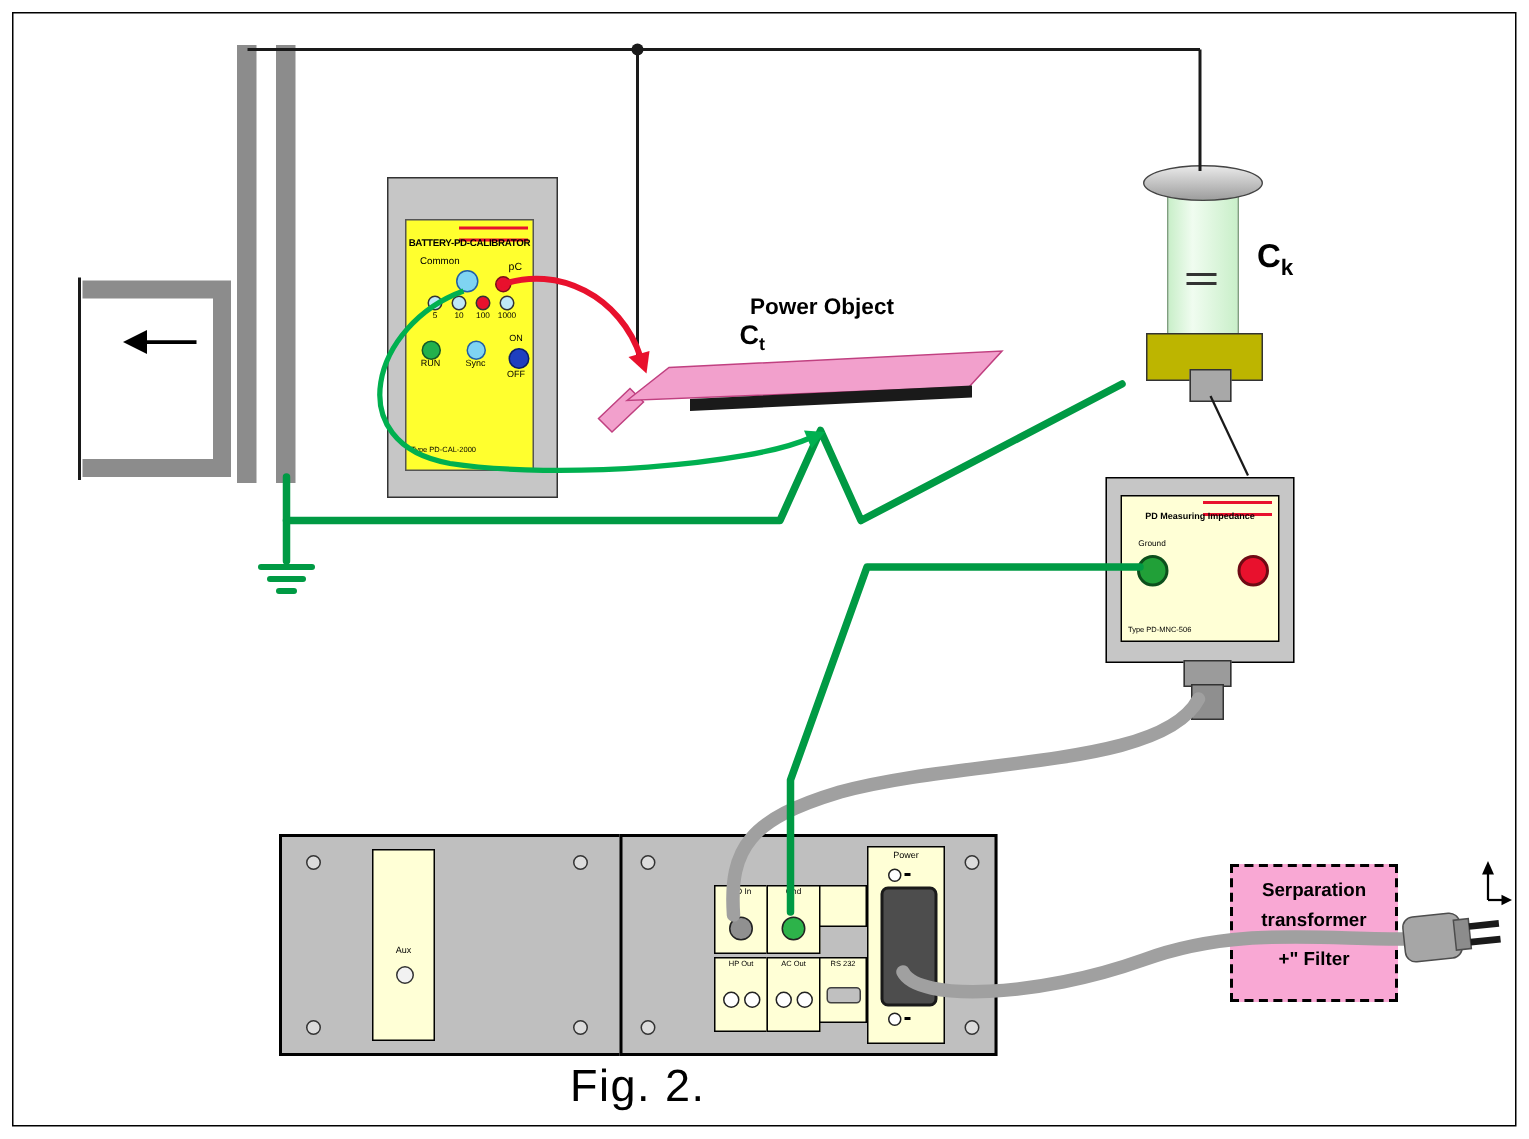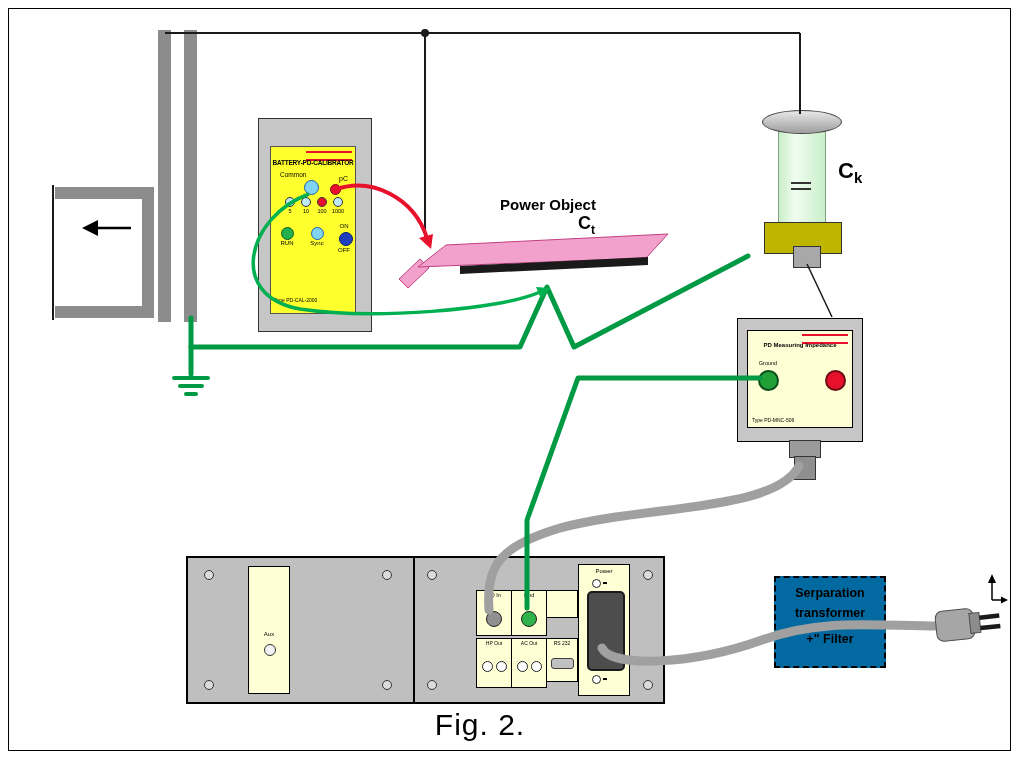--- a/index.html
+++ b/index.html
@@ -36,21 +36,21 @@
     background:#7FD4F2;border:1px solid #1F5FA6;}
   .sync-label{position:absolute;left:32px;top:93px;width:28px;text-align:center;font-size:6px;}
   .on-label{position:absolute;left:64px;top:76px;width:18px;text-align:center;font-size:6px;}
   .power-switch{position:absolute;left:68px;top:85px;width:12px;height:12px;border-radius:50%;
     background:#1F3FBF;border:1px solid #0A1E66;}
   .off-label{position:absolute;left:64px;top:100px;width:18px;text-align:center;font-size:6px;}
   .cal-type{position:absolute;left:3px;top:150px;font-size:5px;white-space:nowrap;}
 
   
   .to-label{left:468px;top:196px;width:160px;text-align:center;font-size:15px;font-weight:bold;}
-  .to-symbol{left:505px;top:213px;width:90px;text-align:right;font-size:18px;font-weight:bold;}
+  .to-symbol{left:493px;top:213px;width:90px;text-align:left;font-size:18px;font-weight:bold;}
   .to-symbol sub{font-size:12px;}
   .ck-symbol{left:838px;top:158px;font-size:22px;font-weight:bold;}
   .ck-symbol sub{font-size:15px;}
 
   
   .ck-cyl{left:778px;top:125px;width:46px;height:100px;
     background:linear-gradient(90deg,#C9EFC9,#F0FCF0 35%,#C9EFC9);border:1px solid #7F9F7F;}
   .ck-cap{left:762px;top:110px;width:78px;height:22px;border-radius:50%;
     background:linear-gradient(#E8E8E8,#9E9E9E);border:1px solid #444;}
   .ck-mark{left:791px;top:182px;width:20px;height:2px;background:#333;}
@@ -86,24 +86,24 @@
   .port-big{position:absolute;width:14px;height:14px;border-radius:50%;border:1px solid #222;}
   .port-sm{position:absolute;width:9px;height:9px;border-radius:50%;background:#fff;border:1px solid #222;}
   .dsub{position:absolute;left:4px;top:19px;width:21px;height:9px;background:#C0C0C0;
     border:1px solid #404040;border-radius:3px;}
   .pwr-conn{position:absolute;left:8px;top:26px;width:34px;height:76px;background:#4D4D4D;
     border:2px solid #1a1a1a;border-radius:5px;}
   .pwr-term{position:absolute;width:7px;height:7px;border-radius:50%;background:#fff;border:1px solid #222;}
   .pwr-dash{position:absolute;width:4px;height:1.5px;background:#000;}
 
   
-  .sep-box{left:774px;top:576px;width:108px;height:88px;border:2px dashed #000;background:#0369a1;}
+  .sep-box{left:820px;top:576px;width:108px;height:88px;border:2px dashed #000;background:#f9a8d4;}
   .sep-line{position:absolute;left:0;right:0;text-align:center;font-size:12.5px;font-weight:bold;}
 
-  .fig-caption{left:380px;top:708px;width:200px;text-align:center;font-size:30px;letter-spacing:1px;}
+  .fig-caption{left:380px;top:708px;width:200px;font-size:30px;letter-spacing:1px;}
 </style>
 </head>
 <body>
 
 <div class="stage">
   <div class="frame"></div>
 
   <div class="abs cal-box">
     <div class="cal-panel" style="position:absolute;left:11px;top:27px;">
       <div class="cal-stripe"></div>

